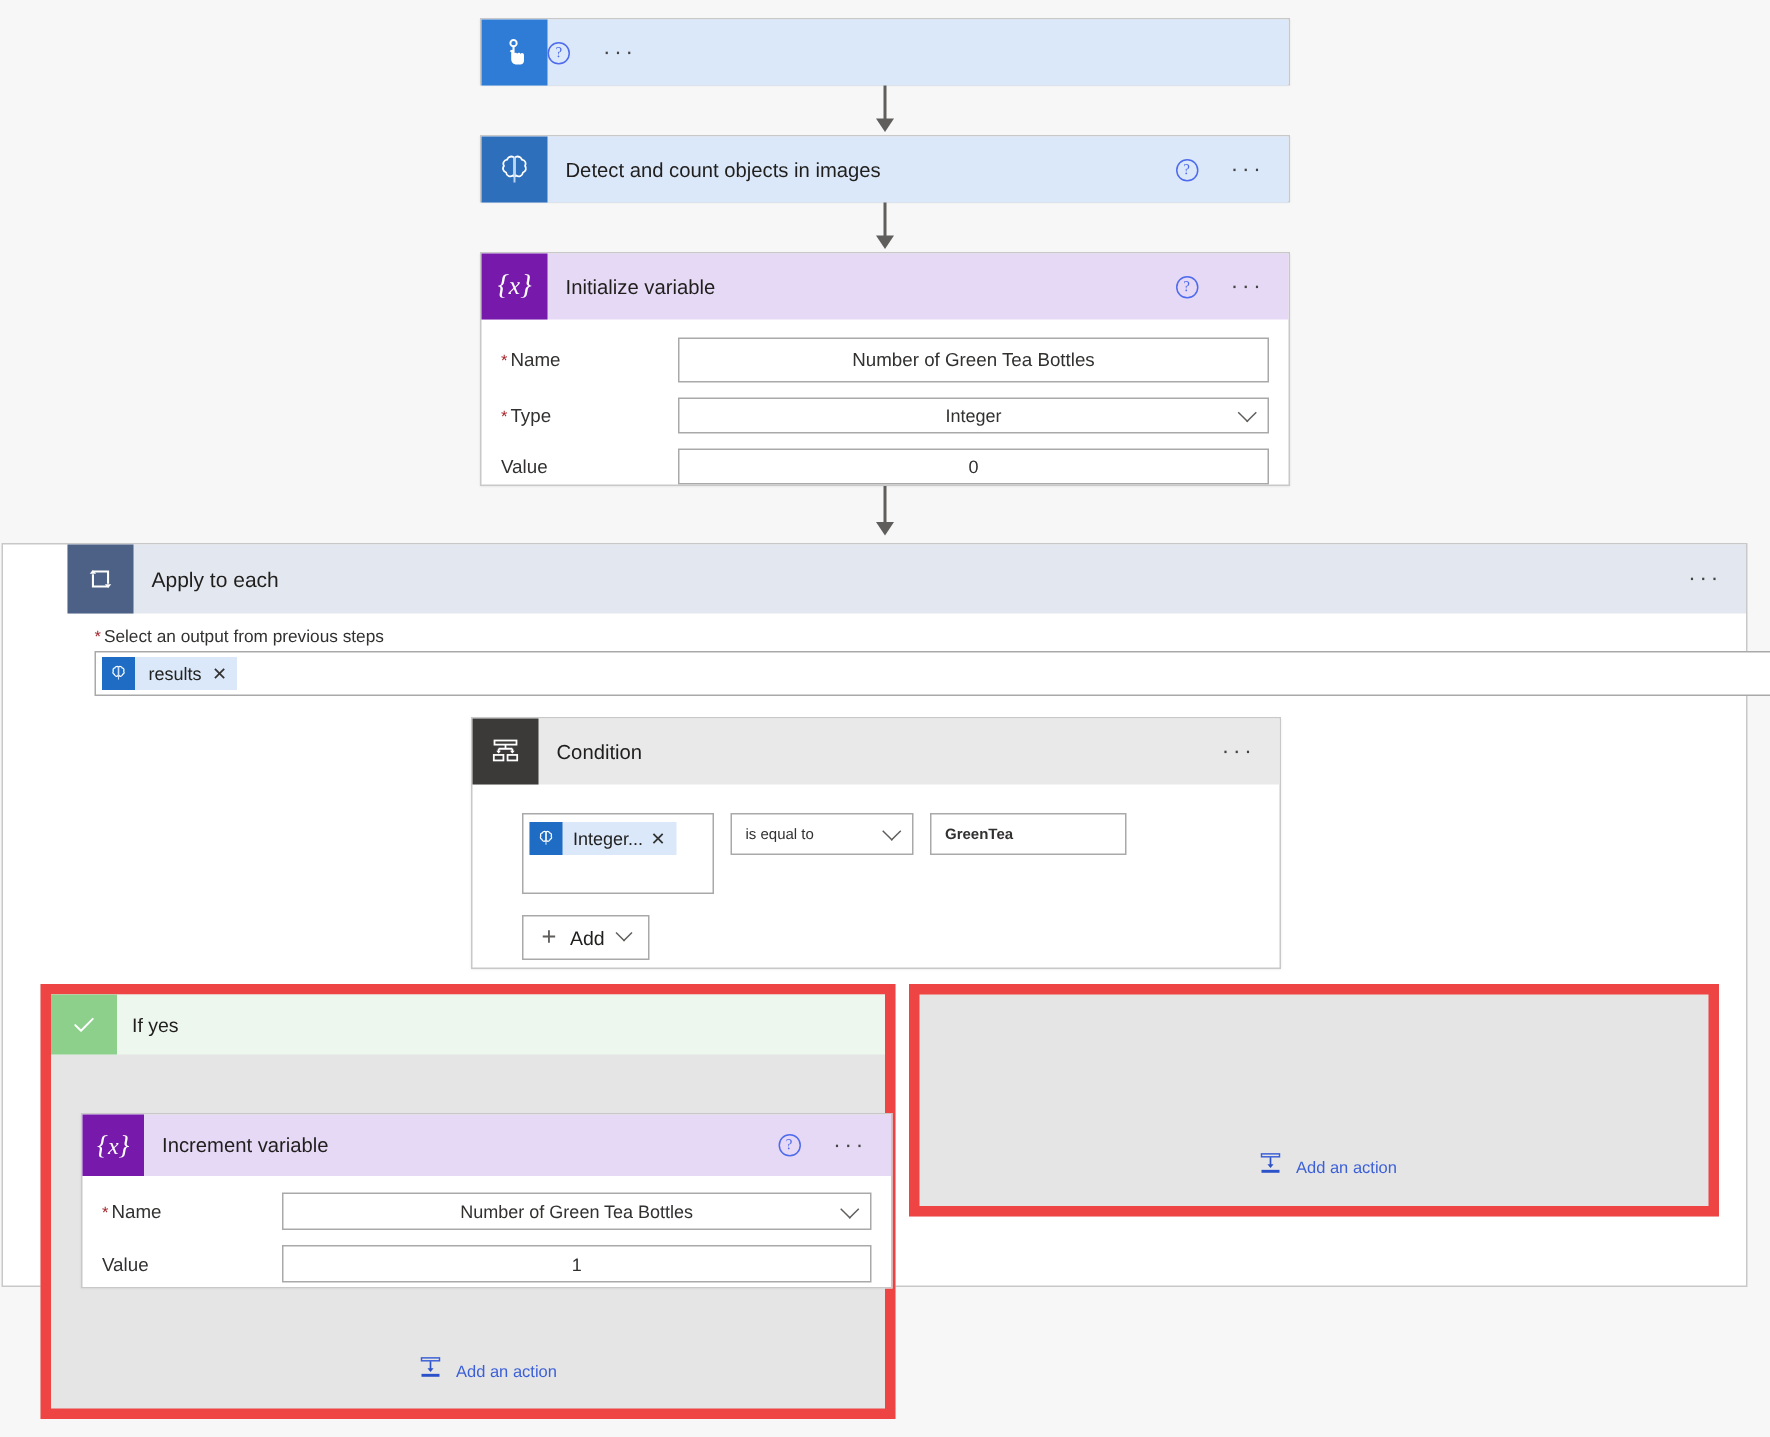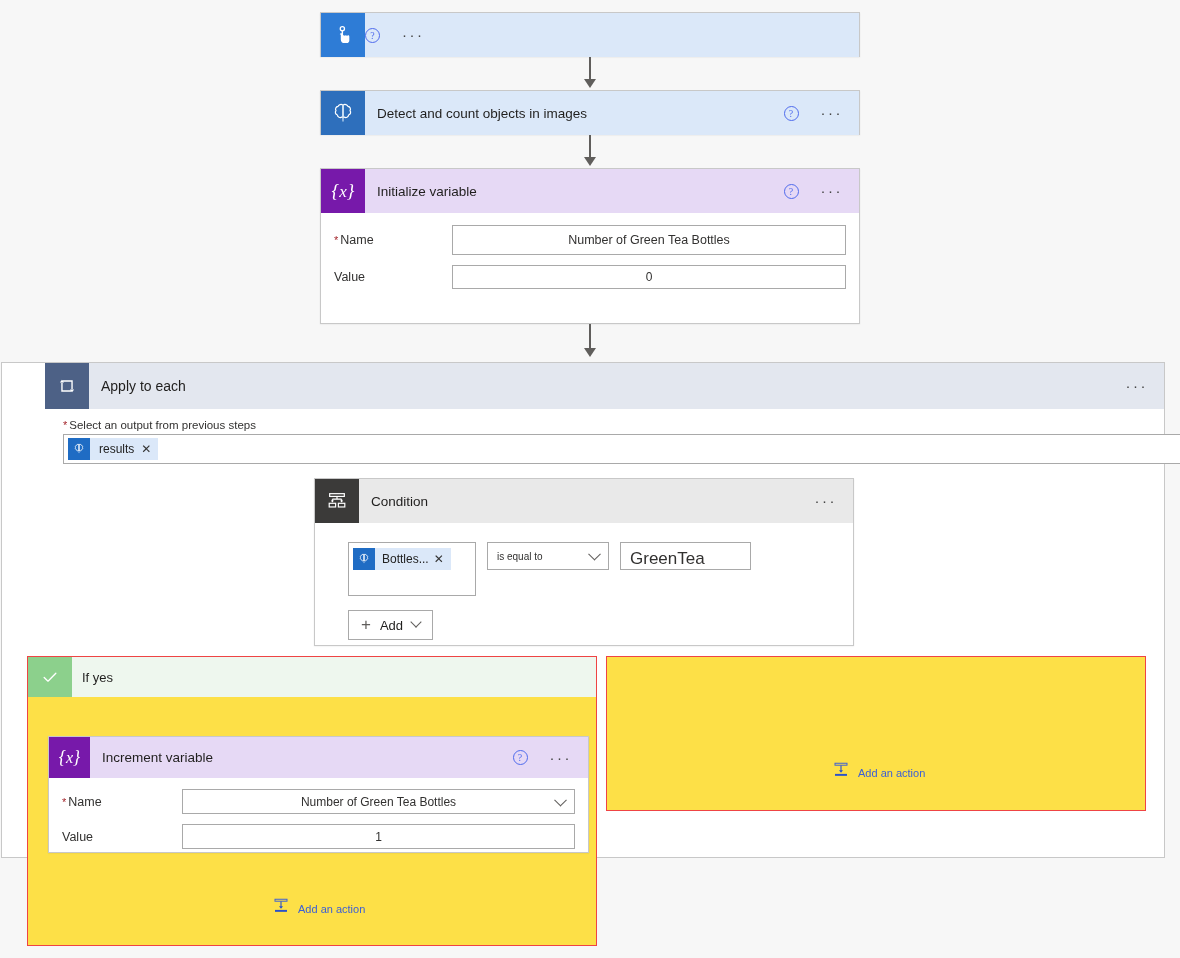--- a/index.html
+++ b/index.html
@@ -137,22 +137,22 @@
     background: #1f6cc4;
     display: flex; align-items: center; justify-content: center;
     flex: 0 0 22px;
   }
   .token-txt { padding: 0 7px 0 9px; white-space: nowrap; }
   .token-x { padding-right: 7px; color: #333; font-size: 12px; cursor: pointer; }
 
   
   .branch {
     position: absolute;
-    border: 1px solid #ef4444;
-    background: #fde047;
+    border: 7px solid #ef4444;
+    background: #e5e5e5;
   }
   .branch-head {
     display: flex; align-items: center;
     height: 40px;
   }
   .branch-head .bico {
     width: 44px; height: 40px; flex: 0 0 44px;
     display: flex; align-items: center; justify-content: center;
   }
   .branch-head .btitle { padding-left: 10px; font-size: 13px; color: #201f1e; }
@@ -200,23 +200,24 @@
     border: 1px solid #a9a9a9;
     background: #fff;
     display: flex; align-items: center;
     padding: 0 9px;
     font-size: 10px; position: relative;
   }
   .cond-val {
     width: 131px; height: 28px;
     border: 1px solid #a9a9a9;
     background: #fff;
-    display: flex; align-items: flex-end;
+    display: flex; align-items: center;
     padding: 0 9px;
-    font-size: 17px;
+    font-size: 10px;
+    font-weight: bold;
   }
   svg { display: block; }
 </style>
 </head>
 <body>
 
 <div id="canvas">
 
   <div class="card" style="left:320px; top:12px; width:540px; height:45px;">
     <div class="card-head" style="background:#dbe8f9;">
@@ -272,20 +273,27 @@
     </div>
     <div class="card-body" style="padding:12px 13px 0 13px;">
 
       <div class="frow">
         <div class="flabel req">Name</div>
         <div class="fctrl" style="height:30px;">
           <span>Number of Green Tea Bottles</span>
         </div>
       </div>
 
+      <div class="frow">
+        <div class="flabel req">Type</div>
+        <div class="fctrl" style="height:24px;">
+          <span style="font-size:12px;">Integer</span>
+          <span class="chev"></span>
+        </div>
+      </div>
 
       <div class="frow">
         <div class="flabel">Value</div>
         <div class="fctrl" style="height:24px;">
           <span style="font-size:12px;">0</span>
         </div>
       </div>
 
     </div>
   </div>
@@ -347,21 +355,21 @@
         <div class="cond-row">
           <div class="cond-token-box">
             <div class="token">
               <span class="token-ico">
                 <svg width="14" height="14" viewBox="0 0 24 24">
                   <path d="M12 4.6c-.9-.9-2.2-.9-3.1-.3-.5.3-.8.8-1 1.3-.9.1-1.6.6-2 1.4-.3.8-.2 1.6.2 2.2-.5.6-.7 1.4-.4 2.2.2.7.8 1.3 1.6 1.5.1.9.6 1.6 1.4 2 .8.4 1.8.2 2.4-.3.3.3.6.4.9.5V4.6z" fill="none" stroke="#fff" stroke-width="1.4"></path>
                   <path d="M12 4.6c.9-.9 2.2-.9 3.1-.3.5.3.8.8 1 1.3.9.1 1.6.6 2 1.4.3.8.2 1.6-.2 2.2.5.6.7 1.4.4 2.2-.2.7-.8 1.3-1.6 1.5-.1.9-.6 1.6-1.4 2-.8.4-1.8.2-2.4-.3-.3.3-.6.4-.9.5V4.6z" fill="none" stroke="#fff" stroke-width="1.4"></path>
                   <path d="M12 4v15" stroke="#cfe0f4" stroke-width="1.3"></path>
                 </svg>
               </span>
-              <span class="token-txt" style="padding:0 5px 0 7px;">Bottles...</span>
+              <span class="token-txt" style="padding:0 5px 0 7px;">Integer...</span>
               <span class="token-x">✕</span>
             </div>
           </div>
 
           <div class="cond-op">
             <span>is equal to</span>
             <span class="chev"></span>
           </div>
 
           <div class="cond-val">

